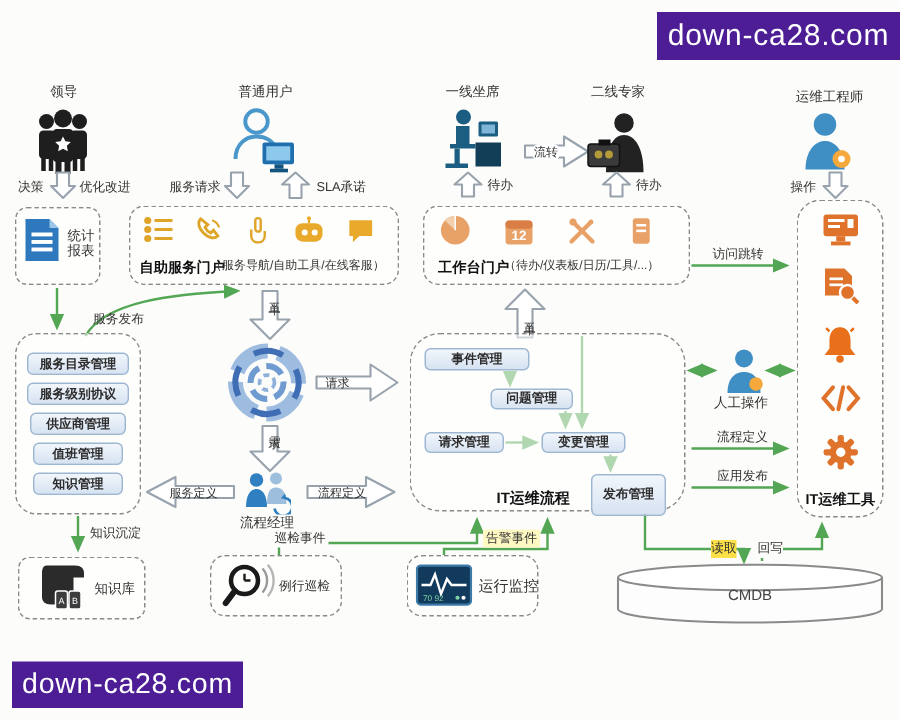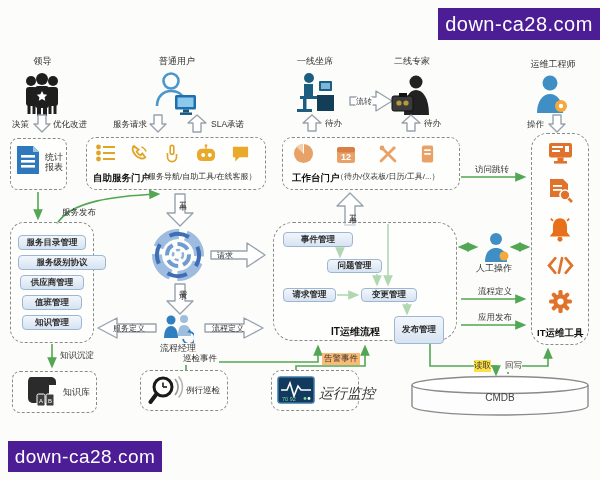--- a/index.html
+++ b/index.html
@@ -212,21 +212,21 @@
     <rect x="6" y="21" width="14" height="2.6" fill="#fff"></rect>
   </svg>
   <div class="lbl" style="left:45px;top:153px;z-index:3;">
     <div>统计</div>
       <div>报表</div>
   </div>
   <span class="atext" style="left:62px;top:207px;z-index:3;">服务发布</span>
 
   <div class="dbox" style="left:10px;top:222px;width:84px;height:121px;border-radius:14px;z-index:2;"></div>
   <div class="btn" style="left:18px;top:235px;width:68px;height:15px;z-index:3;">服务目录管理</div>
-  <div class="btn" style="left:18px;top:255px;width:88px;height:15px;z-index:3;">服务级别协议</div>
+  <div class="btn" style="left:18px;top:255px;width:68px;height:15px;z-index:3;">服务级别协议</div>
   <div class="btn" style="left:20px;top:275px;width:64px;height:15px;z-index:3;">供应商管理</div>
   <div class="btn" style="left:22px;top:295px;width:60px;height:15px;z-index:3;">值班管理</div>
   <div class="btn" style="left:22px;top:315px;width:60px;height:15px;z-index:3;">知识管理</div>
 
   <span class="atext" style="left:60px;top:350px;z-index:3;">知识沉淀</span>
   <div class="dbox" style="left:12px;top:371px;width:85px;height:42px;border-radius:8px;z-index:2;"></div>
   <svg class="abs" style="left:22px;top:375px;z-index:3;" width="38" height="34" viewBox="0 0 38 34">
     <path d="M9 2 h19 c4 0 6 2 6 5 v3 h-7 v18 h-15 c-4 0 -6 -2 -6 -5 v-16 c0 -3 1 -5 3 -5z" fill="#2b2b2b"></path>
     <rect x="15" y="19" width="8" height="12" rx="1.5" fill="#3d3d3d" stroke="#fff" stroke-width="1"></rect>
     <rect x="24" y="19" width="8" height="12" rx="1.5" fill="#3d3d3d" stroke="#fff" stroke-width="1"></rect>
@@ -346,30 +346,30 @@
   <svg class="abs" style="left:148px;top:375px;z-index:3;" width="36" height="31" viewBox="0 0 36 31">
     <circle cx="15" cy="12" r="9" fill="none" stroke="#1a1a1a" stroke-width="3"></circle>
     <line x1="15" y1="12" x2="15" y2="7.5" stroke="#1a1a1a" stroke-width="1.6"></line>
     <line x1="15" y1="12" x2="19" y2="12" stroke="#1a1a1a" stroke-width="1.6"></line>
     <line x1="8.5" y1="19" x2="2.5" y2="27" stroke="#1a1a1a" stroke-width="4" stroke-linecap="round"></line>
     <path d="M27 4 a12 12 0 0 1 0 16" stroke="#9a9a9a" stroke-width="1.6" fill="none"></path>
     <path d="M30.5 1.5 a16 16 0 0 1 0 21" stroke="#b5b5b5" stroke-width="1.6" fill="none"></path>
   </svg>
   <span class="lbl" style="left:186px;top:386px;font-size:8.5px;z-index:3;">例行巡检</span>
 
-  <span class="atext" style="left:322px;top:353px;z-index:3;background:#fdba74;padding:0 2px;">告警事件</span>
+  <span class="atext" style="left:322px;top:353px;z-index:3;background:#fef9c3;padding:0 2px;">告警事件</span>
   <div class="dbox" style="left:271px;top:370px;width:88px;height:41px;z-index:2;"></div>
   <svg class="abs" style="left:277px;top:376px;z-index:3;" width="38" height="29" viewBox="0 0 38 29">
     <rect x="1" y="1" width="36" height="26" rx="2.5" fill="#123a5c" stroke="#3d7aa8" stroke-width="1.5"></rect>
     <polyline points="4,14 10,14 13,7 17,20 21,10 24,14 34,14" fill="none" stroke="#ffffff" stroke-width="1.6"></polyline>
     <text x="5" y="24.5" font-size="5.5" fill="#7fd4a0">70 92</text>
     <circle cx="28" cy="22.5" r="1.4" fill="#7fd4a0"></circle>
     <circle cx="32" cy="22.5" r="1.4" fill="#fff"></circle>
   </svg>
-  <span class="lbl" style="left:319px;top:386px;font-size:14px;z-index:3;font-style:italic;">运行监控</span>
+  <span class="lbl" style="left:319px;top:386px;font-size:10px;z-index:3;">运行监控</span>
 
   <span class="atext" style="left:474px;top:360px;z-index:3;background:#fde047;">读取</span>
   <span class="atext" style="left:505px;top:360px;z-index:3;background:#fcfcfa;">回写</span>
   <svg class="abs" style="left:410px;top:375px;z-index:2;" width="180" height="42" viewBox="0 0 180 42">
     <path d="M2 10 L2 31 A 88 9 0 0 0 178 31 L178 10" fill="#fdfdfd" stroke="#8a8a8a" stroke-width="1.4"></path>
     <ellipse cx="90" cy="10" rx="88" ry="8.5" fill="#ffffff" stroke="#8a8a8a" stroke-width="1.4"></ellipse>
   </svg>
   <div class="lbl lbl-c" style="left:460px;top:392px;width:80px;font-size:10px;color:#444;z-index:3;">CMDB</div>
 
   <div class="wm" style="left:438px;top:8px;width:162px;height:32px;z-index:5;">down-ca28.com</div>

